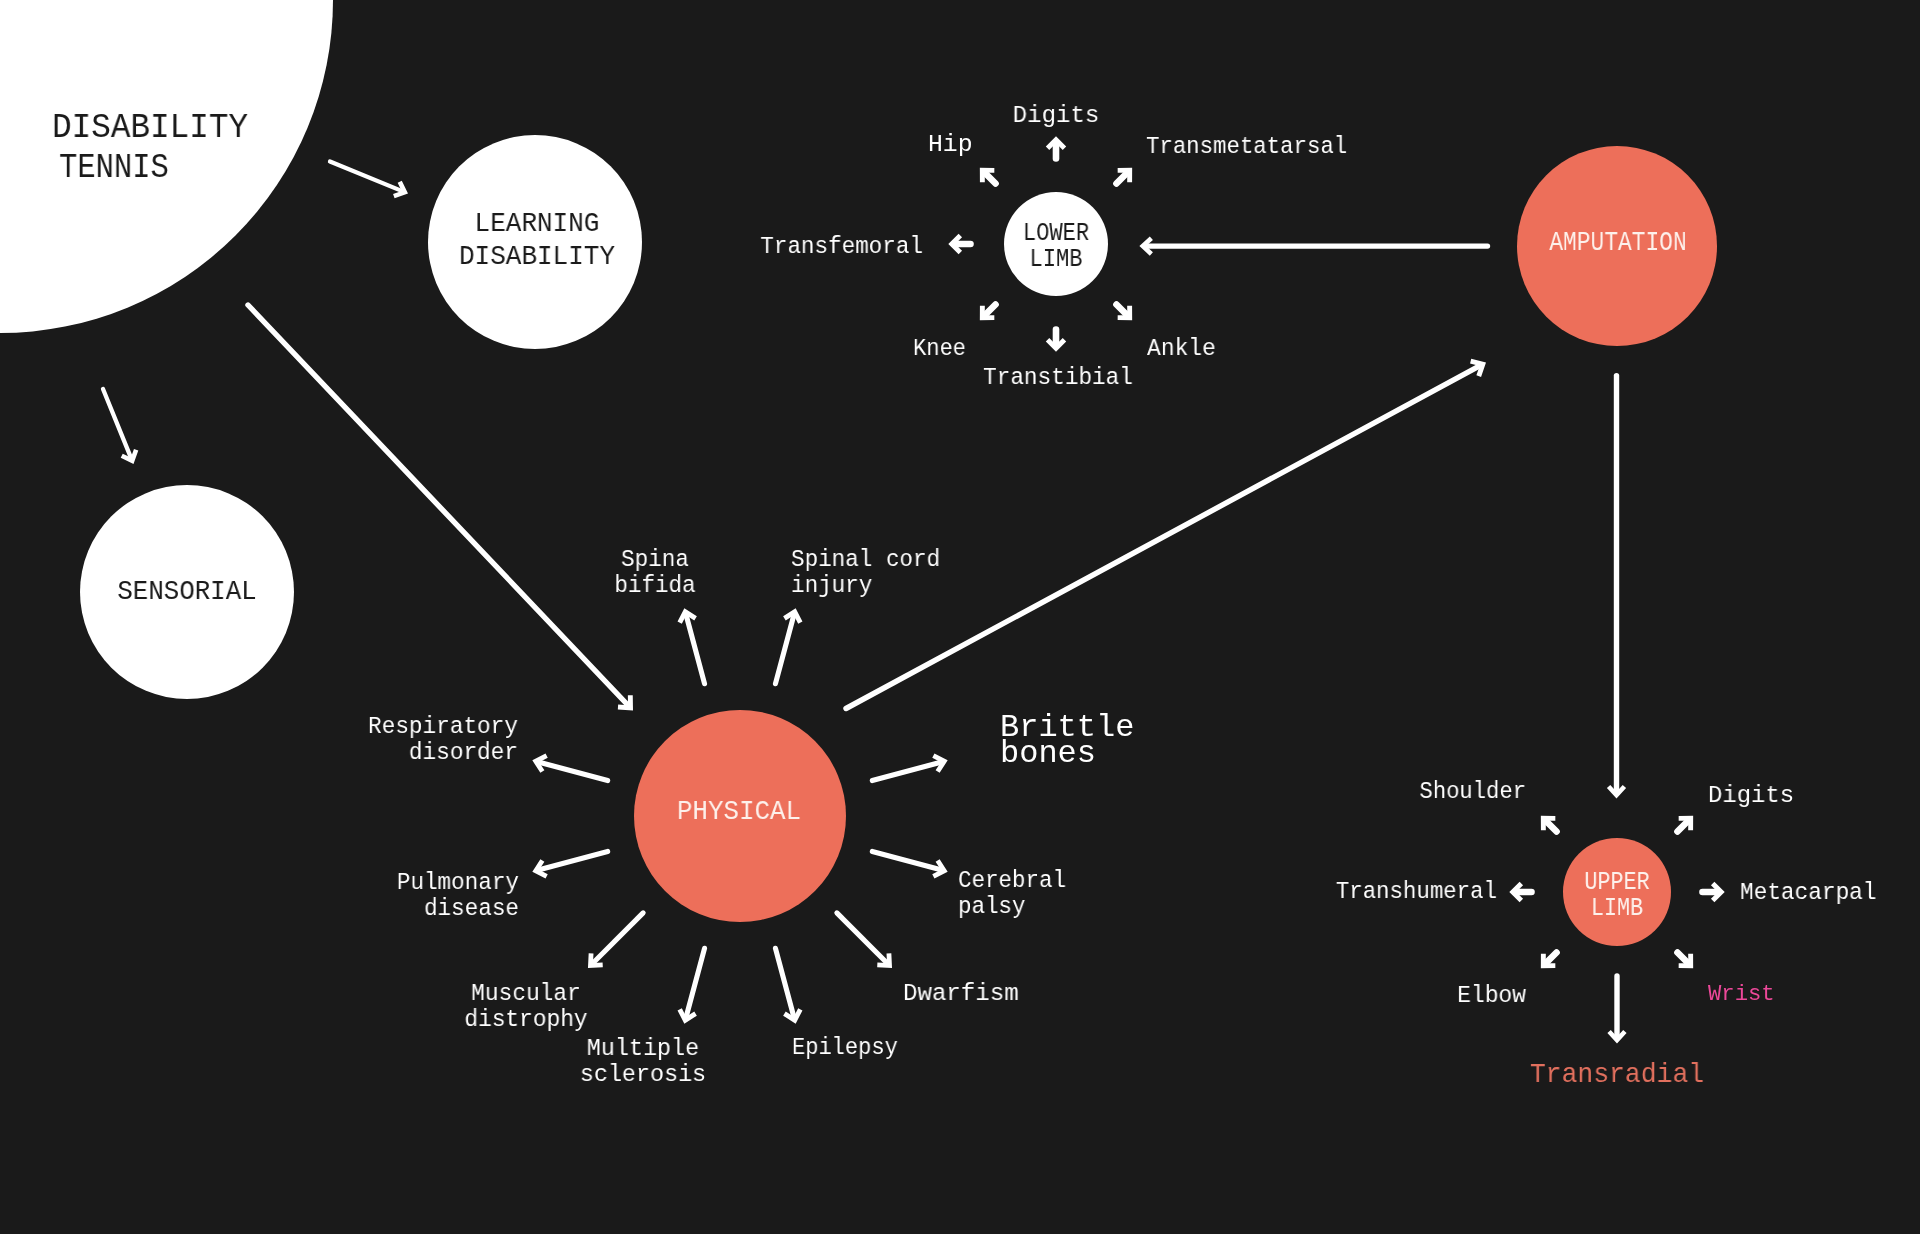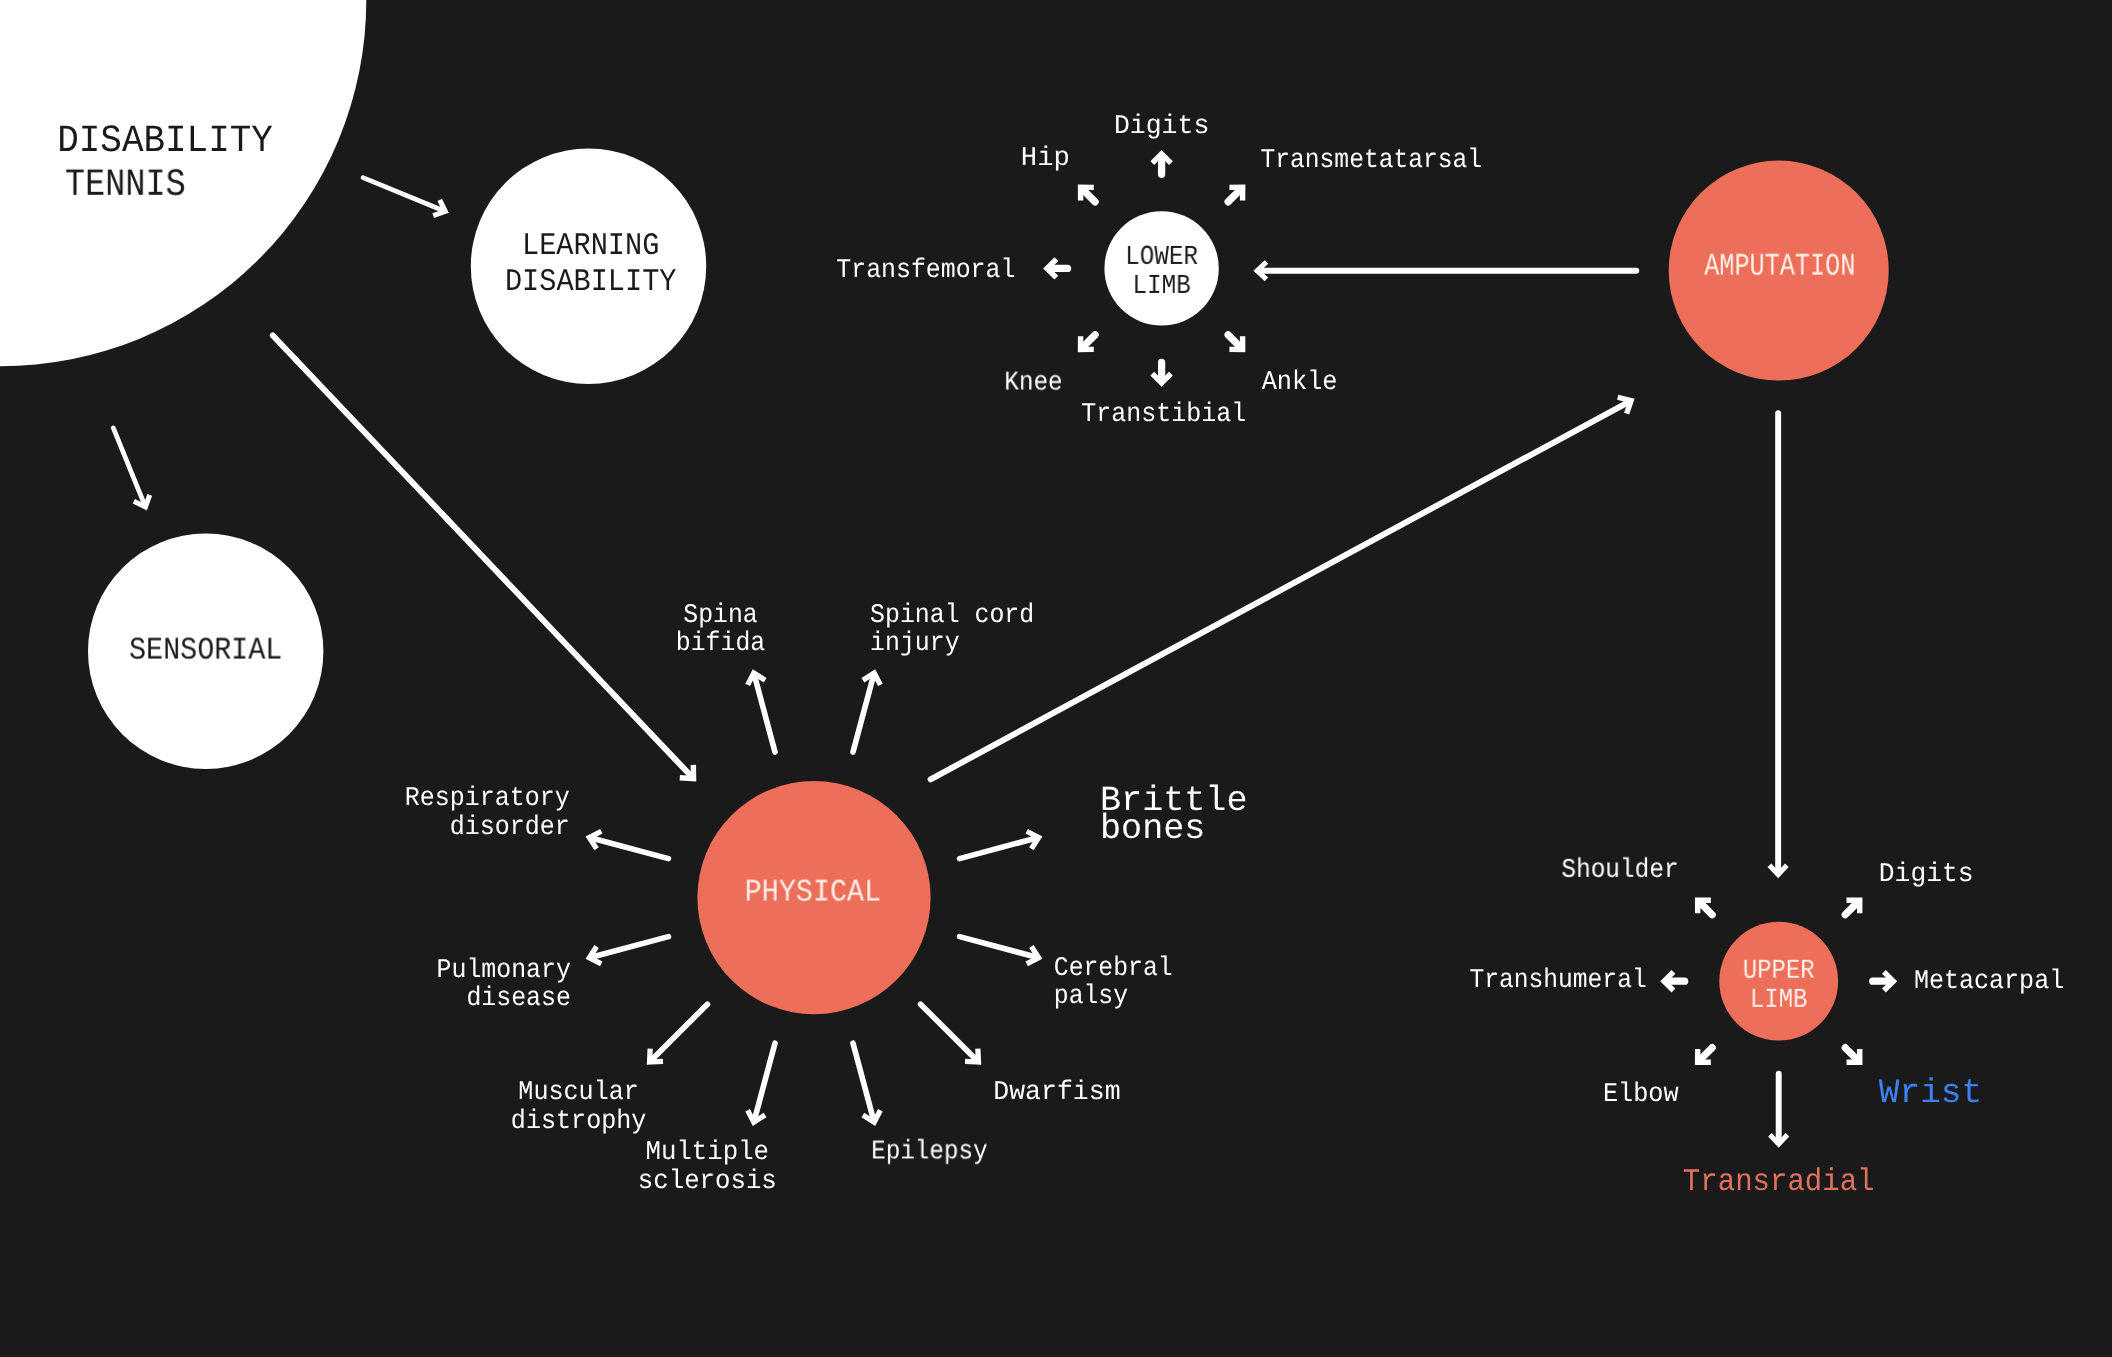--- a/index.html
+++ b/index.html
@@ -185,17 +185,17 @@
   <div class="lbl" style="left:927.60px;text-align:right;transform-origin:0% 0%;transform:scaleX(1.0115);top:132.41px;font-size:24.50px;line-height:25.80px;color:#ffffff;">Hip</div>
   <div class="lbl" style="left:1056.00px;text-align:center;transform-origin:50% 0%;transform:translateX(-50%) scaleX(0.9832);top:102.81px;font-size:24.50px;line-height:25.80px;color:#ffffff;">Digits</div>
   <div class="lbl" style="left:1145.90px;text-align:left;transform-origin:0% 0%;transform:scaleX(0.9123);top:134.41px;font-size:24.50px;line-height:25.80px;color:#ffffff;">Transmetatarsal</div>
   <div class="lbl" style="left:1147.30px;text-align:left;transform-origin:0% 0%;transform:scaleX(0.9375);top:335.61px;font-size:24.50px;line-height:25.80px;color:#ffffff;">Ankle</div>
   <div class="lbl" style="left:1057.90px;text-align:center;transform-origin:50% 0%;transform:translateX(-50%) scaleX(0.9267);top:364.91px;font-size:24.50px;line-height:25.80px;color:#ffffff;">Transtibial</div>
   <div class="lbl" style="left:965.70px;text-align:right;transform-origin:100% 0%;transform:translateX(-100%) scaleX(0.9011);top:335.61px;font-size:24.50px;line-height:25.80px;color:#ffffff;">Knee</div>
   <div class="lbl" style="left:923.20px;text-align:right;transform-origin:100% 0%;transform:translateX(-100%) scaleX(0.9223);top:233.61px;font-size:24.50px;line-height:25.80px;color:#ffffff;">Transfemoral</div>
   <div class="lbl" style="left:1526.40px;text-align:right;transform-origin:100% 0%;transform:translateX(-100%) scaleX(0.9057);top:779.31px;font-size:24.50px;line-height:25.80px;color:#ffffff;">Shoulder</div>
   <div class="lbl" style="left:1707.70px;text-align:left;transform-origin:0% 0%;transform:scaleX(0.9762);top:782.71px;font-size:24.50px;line-height:25.80px;color:#ffffff;">Digits</div>
   <div class="lbl" style="left:1739.50px;text-align:left;transform-origin:0% 0%;transform:scaleX(0.9285);top:879.71px;font-size:24.50px;line-height:25.80px;color:#ffffff;">Metacarpal</div>
-  <div class="lbl" style="left:1708.30px;text-align:left;transform-origin:0% 0%;transform:scaleX(1.0103);top:982.01px;font-size:31px;line-height:25.80px;color:#3b82f6;">Wrist</div>
+  <div class="lbl" style="left:1708.30px;text-align:left;transform-origin:0% 0%;transform:scaleX(1.0103);top:982.01px;font-size:22px;line-height:25.80px;color:#ec4899;">Wrist</div>
   <div class="lbl" style="left:1617.00px;text-align:center;transform-origin:50% 0%;transform:translateX(-50%) scaleX(0.9261);top:1061.72px;font-size:28.50px;line-height:25.80px;color:#e2705e;">Transradial</div>
   <div class="lbl" style="left:1525.80px;text-align:right;transform-origin:100% 0%;transform:translateX(-100%) scaleX(0.9359);top:982.71px;font-size:24.50px;line-height:25.80px;color:#ffffff;">Elbow</div>
   <div class="lbl" style="left:1496.60px;text-align:right;transform-origin:100% 0%;transform:translateX(-100%) scaleX(0.9136);top:878.81px;font-size:24.50px;line-height:25.80px;color:#ffffff;">Transhumeral</div>
 </div>
 
 </body></html>

